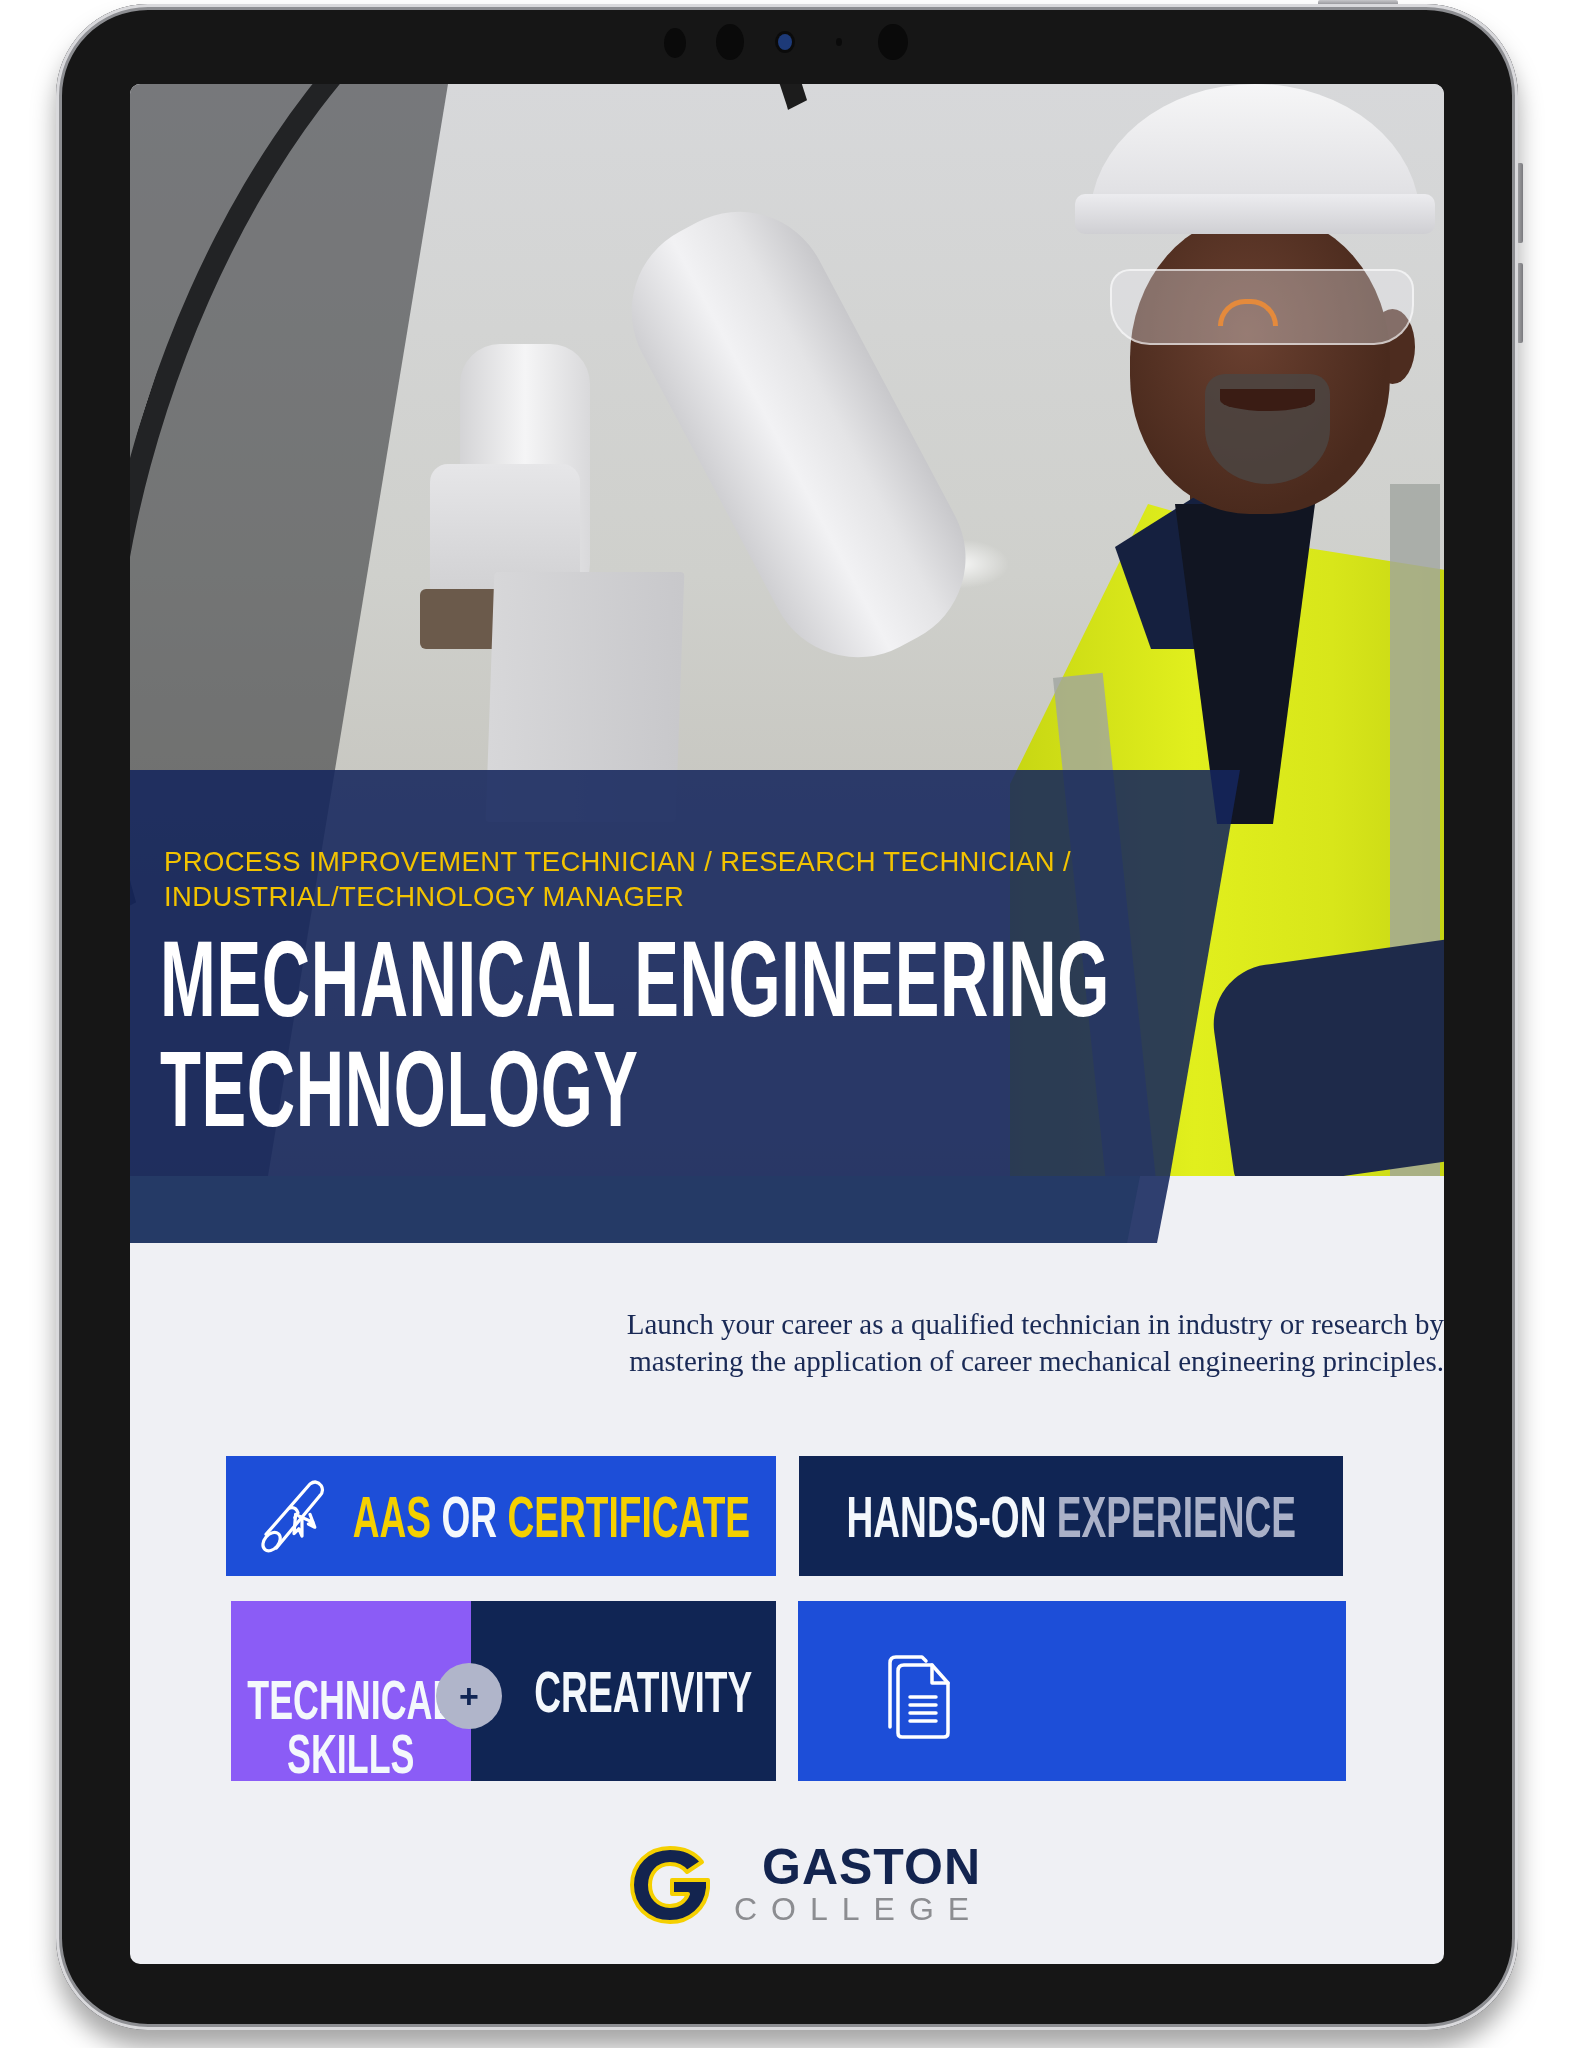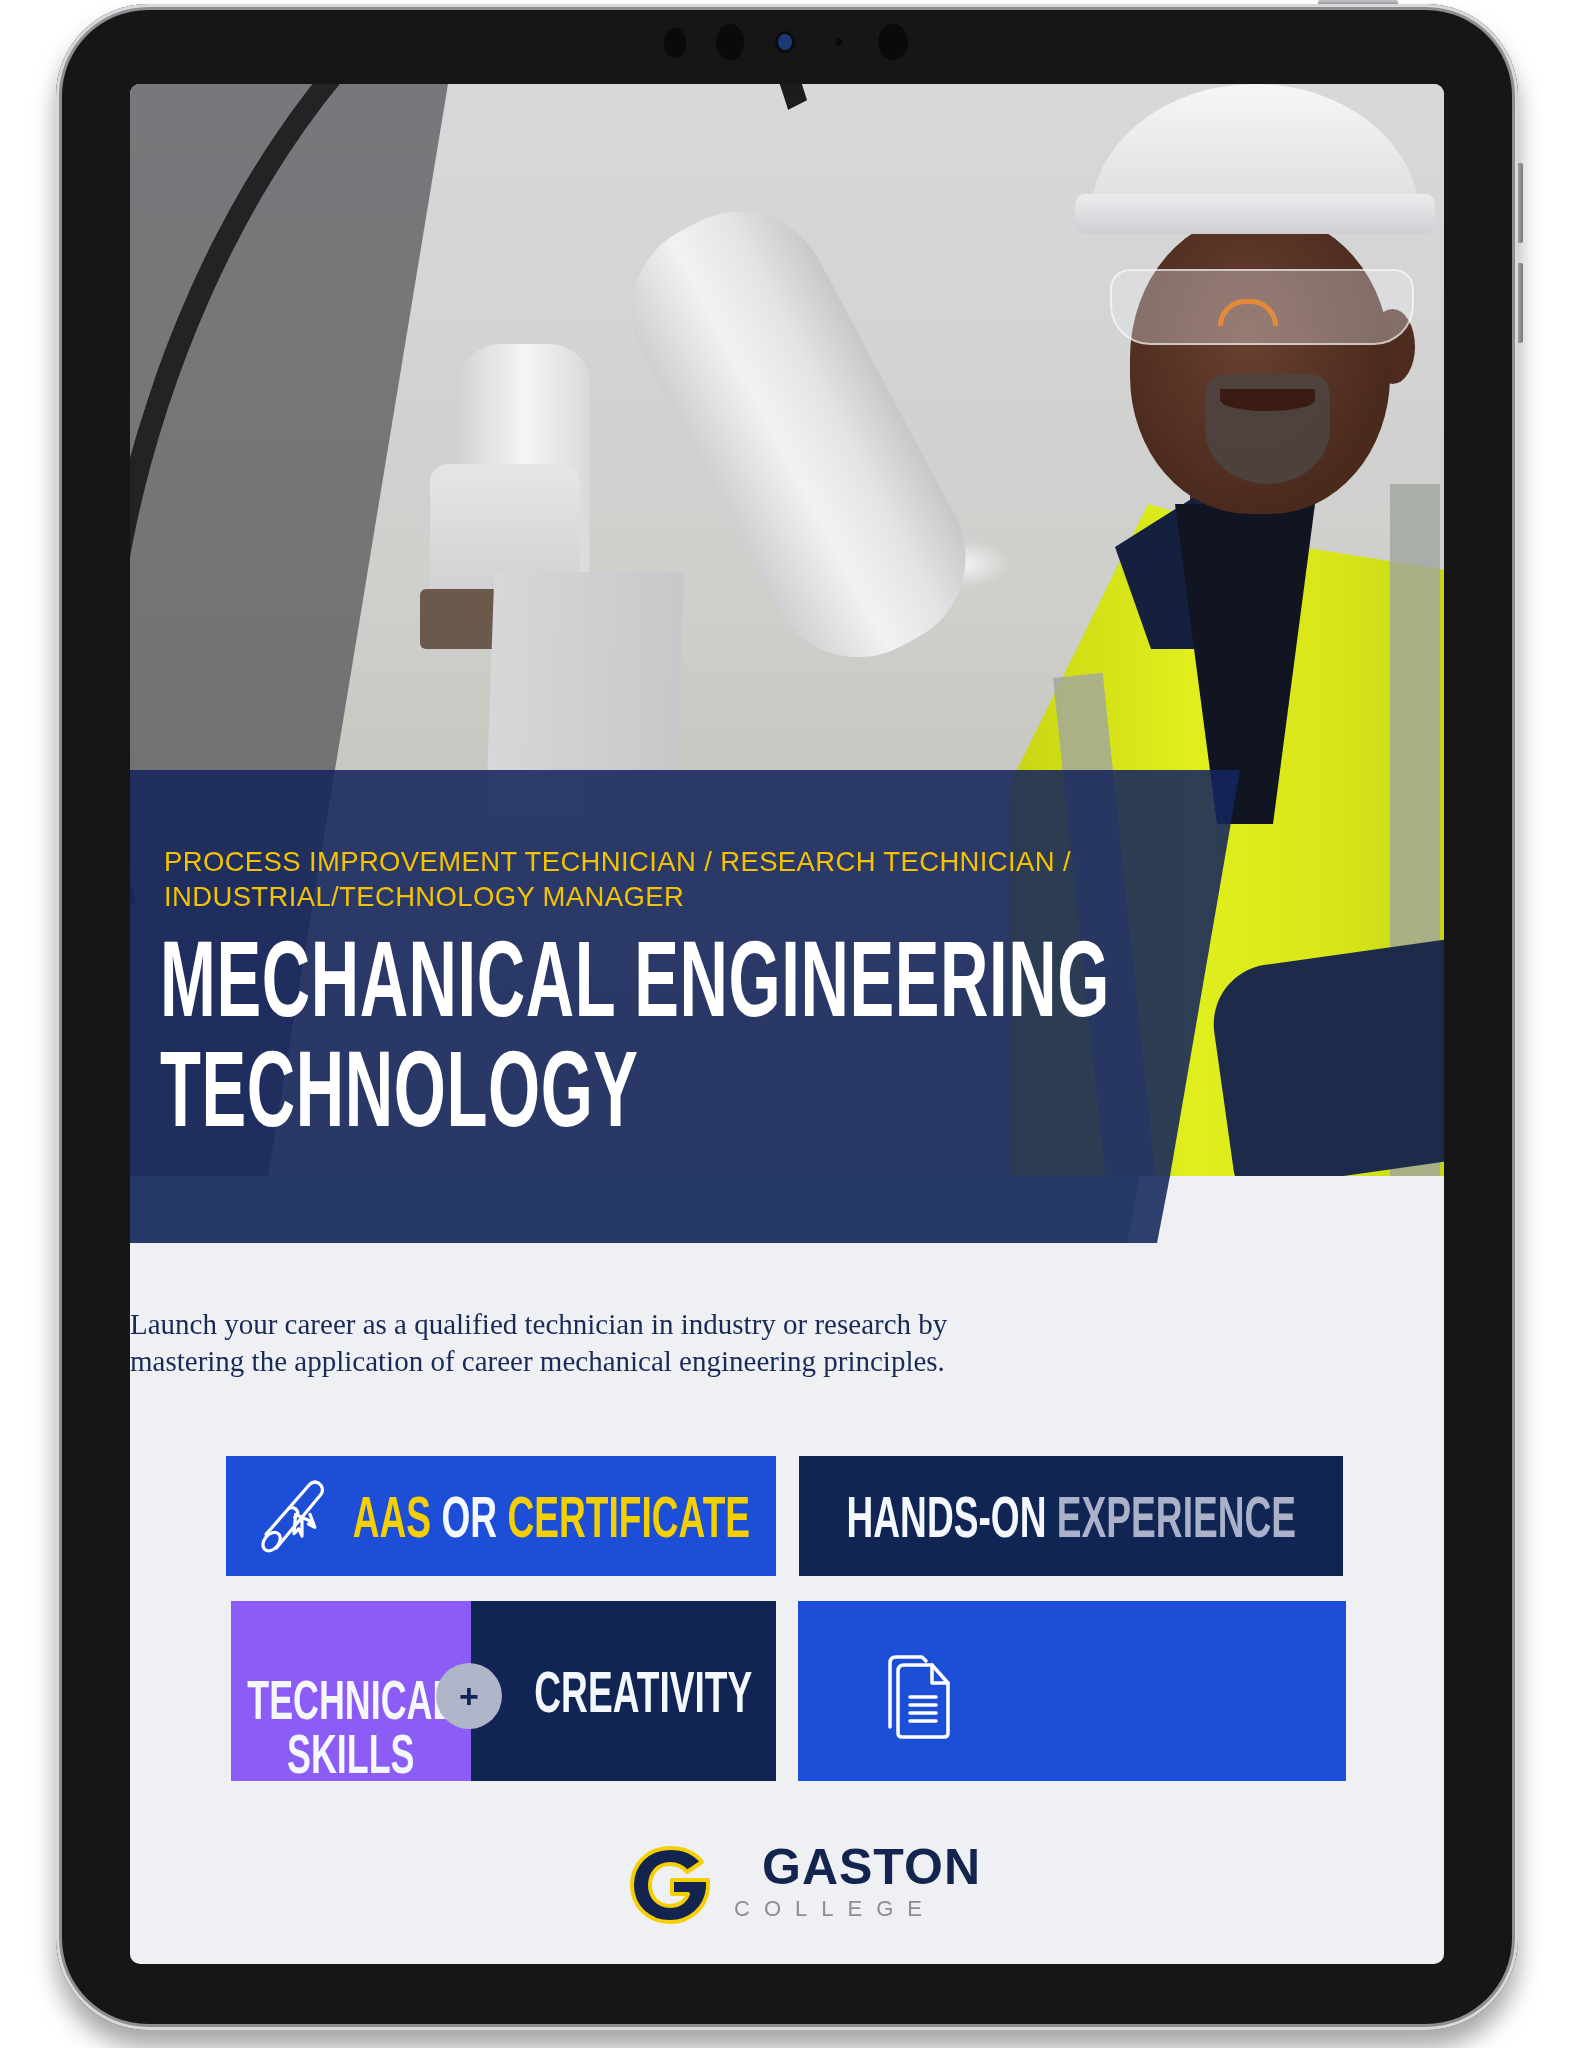--- a/index.html
+++ b/index.html
@@ -63,33 +63,33 @@
   
   .band { position:absolute; left:0; top:686px; width:1110px; height:473px;
     background:rgba(20,38,92,0.88);
     clip-path:polygon(0 0, 1110px 0, 1040px 406px, 1027px 473px, 0 473px); }
   .band-lower { position:absolute; left:0; top:1092px; width:1010px; height:67px; background:#253a66; clip-path:polygon(0 0,1010px 0,997px 67px,0 67px); }
   .subtitle { position:absolute; left:34px; top:760px; width:1060px; color:#f3c300;
     font-family:"Liberation Sans", sans-serif; font-size:28px; line-height:35px; letter-spacing:0.4px; transform:scaleX(0.98); transform-origin:left; }
   .title { position:absolute; left:30px; top:840px; color:#ffffff;
     font-family:"Liberation Sans", sans-serif; font-weight:bold; font-size:108px; line-height:110px;
     transform:scaleX(0.62); transform-origin:left top; white-space:nowrap; letter-spacing:1px; }
-  .intro { position:absolute; left:0; top:1222px; width:1314px; text-align:left; color:#1a2a56;
+  .intro { position:absolute; left:0; top:1222px; width:1314px; text-align:right; color:#1a2a56;
     font-family:"Liberation Serif", serif; font-size:29px; line-height:37px; }
   .box { position:absolute; display:flex; align-items:center; justify-content:center; }
   .cond { font-family:"Liberation Sans", sans-serif; font-weight:bold; display:inline-block; transform:scaleX(0.64); white-space:nowrap; }
   .gray { background:#1d4ed8; }
   .navy { background:#102554; }
   .yellow { color:#f5d000; }
   .white { color:#f4f8fc; }
   .lav { color:#aab1c8; }
   .plus-circle { position:absolute; left:306px; top:1579px; width:66px; height:66px; border-radius:50%; background:#b0b5ca;
     display:flex; align-items:center; justify-content:center; color:#102554; font-size:34px; font-weight:bold; }
   .gaston { position:absolute; left:602px; top:1758px; color:#13244f; font-family:"Liberation Sans", sans-serif; font-weight:bold; font-size:50px; letter-spacing:1px; line-height:50px;margin-left:30px; }
-  .college { position:absolute; left:604px; top:1810px; color:#8c8d91; font-family:"Liberation Sans", sans-serif; font-size:22px; letter-spacing:14px; line-height:30px; }
+  .college { position:absolute; left:604px; top:1810px; color:#8c8d91; font-family:"Liberation Sans", sans-serif; font-size:32px; letter-spacing:14px; line-height:30px; }
 </style>
 </head>
 <body>
 
 <div class="top-btn"></div>
 <div class="side-btn" style="top:163px;height:80px;"></div>
 <div class="side-btn" style="top:263px;height:80px;"></div>
 
 <div class="tablet">
 </div>

